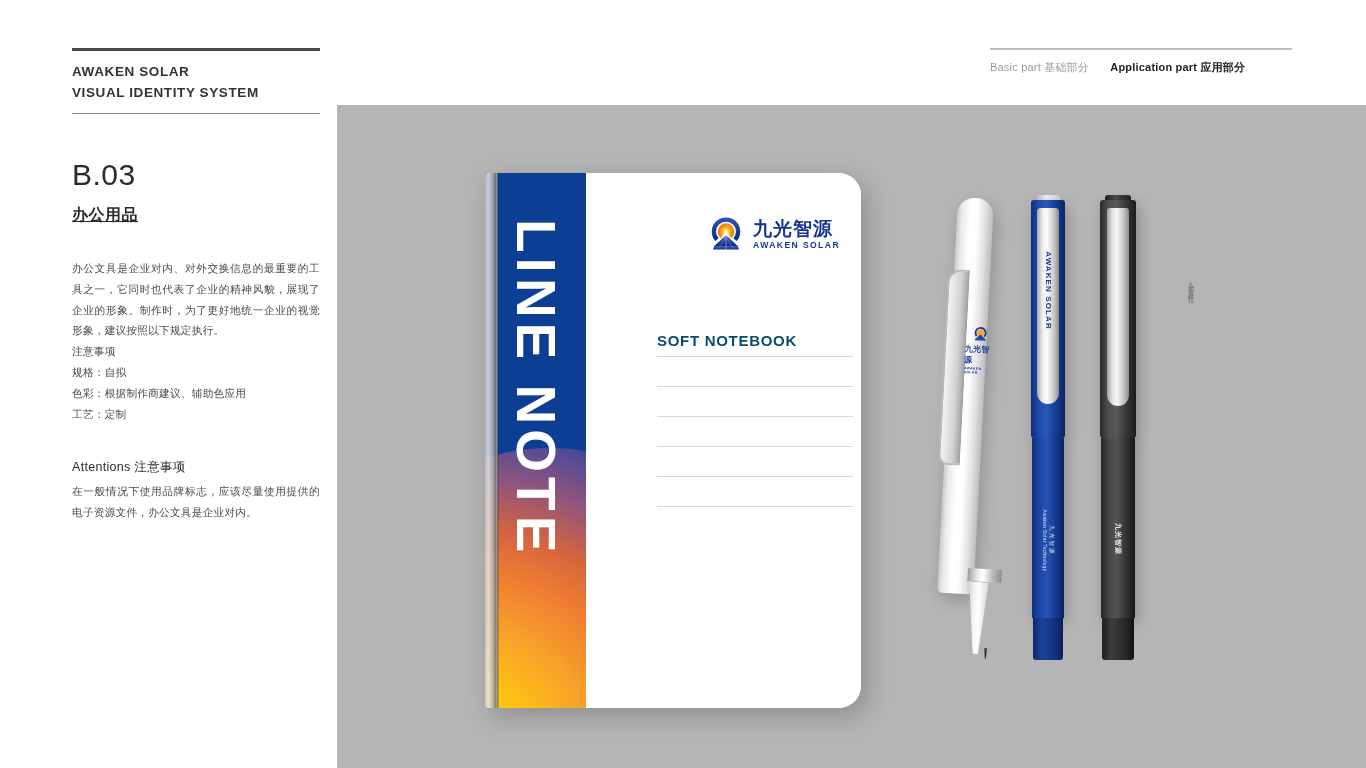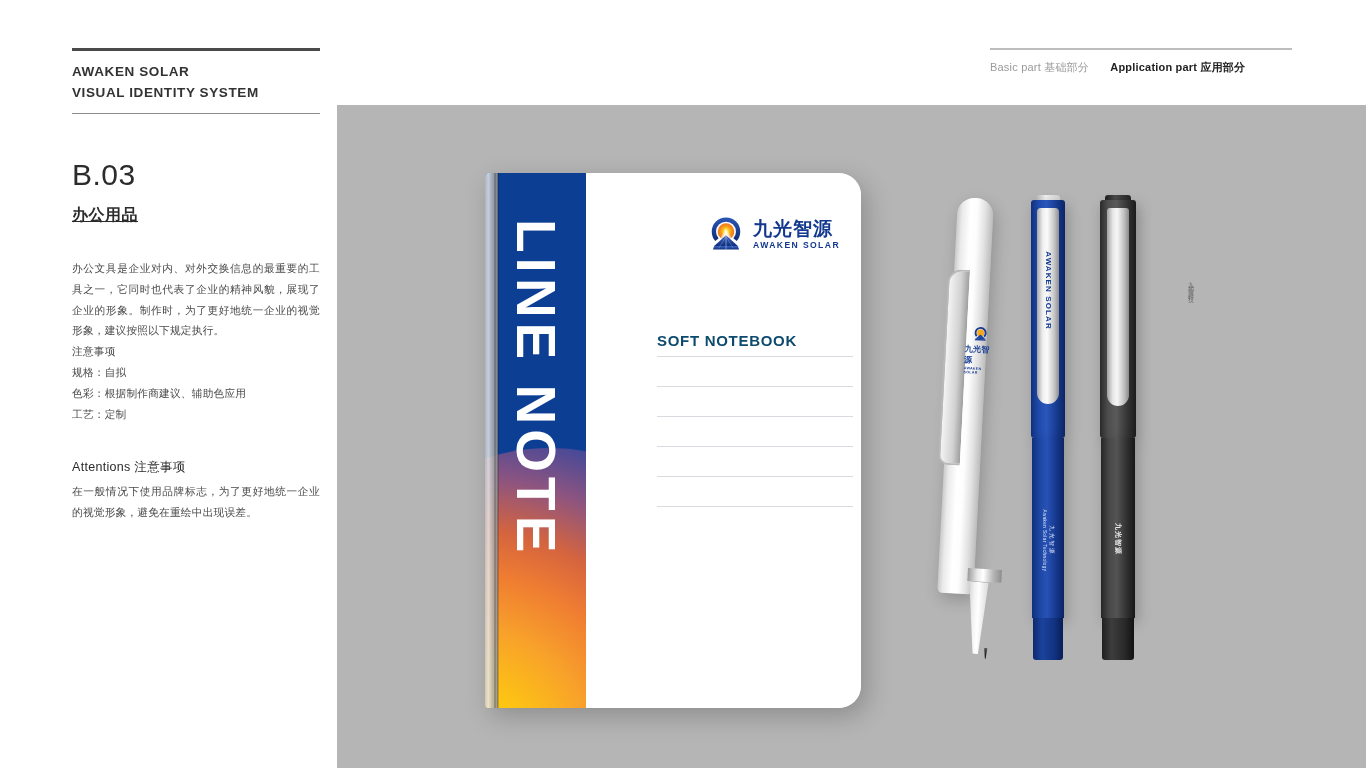--- a/index.html
+++ b/index.html
@@ -279,21 +279,21 @@
     <div class="body-copy">办公文具是企业对内、对外交换信息的最重要的工具之一，它同时也代表了企业的精神风貌，展现了企业的形象。制作时，为了更好地统一企业的视觉形象，建议按照以下规定执行。</div>
 
     <div>
       <div class="spec-line">注意事项</div>
       <div class="spec-line">规格：自拟</div>
       <div class="spec-line">色彩：根据制作商建议、辅助色应用</div>
       <div class="spec-line">工艺：定制</div>
     </div>
 
     <div class="attn-head">Attentions 注意事项</div>
-    <div class="attn-body">在一般情况下使用品牌标志，为了更好地统一企业的视觉形象，避免在重绘中出现误差。</div>
+    <div class="attn-body">在一般情况下使用品牌标志，应该尽量使用提供的电子资源文件，办公文具是企业对内。</div>
   </div>
 
 
   <div class="hdr hdr-b">
     <div class="rule"></div>
     <div class="row">
       <span>Basic part</span>
       <span>基础部分</span>
       <span class="cn active">Application part</span>
       <span class="active">应用部分</span>

